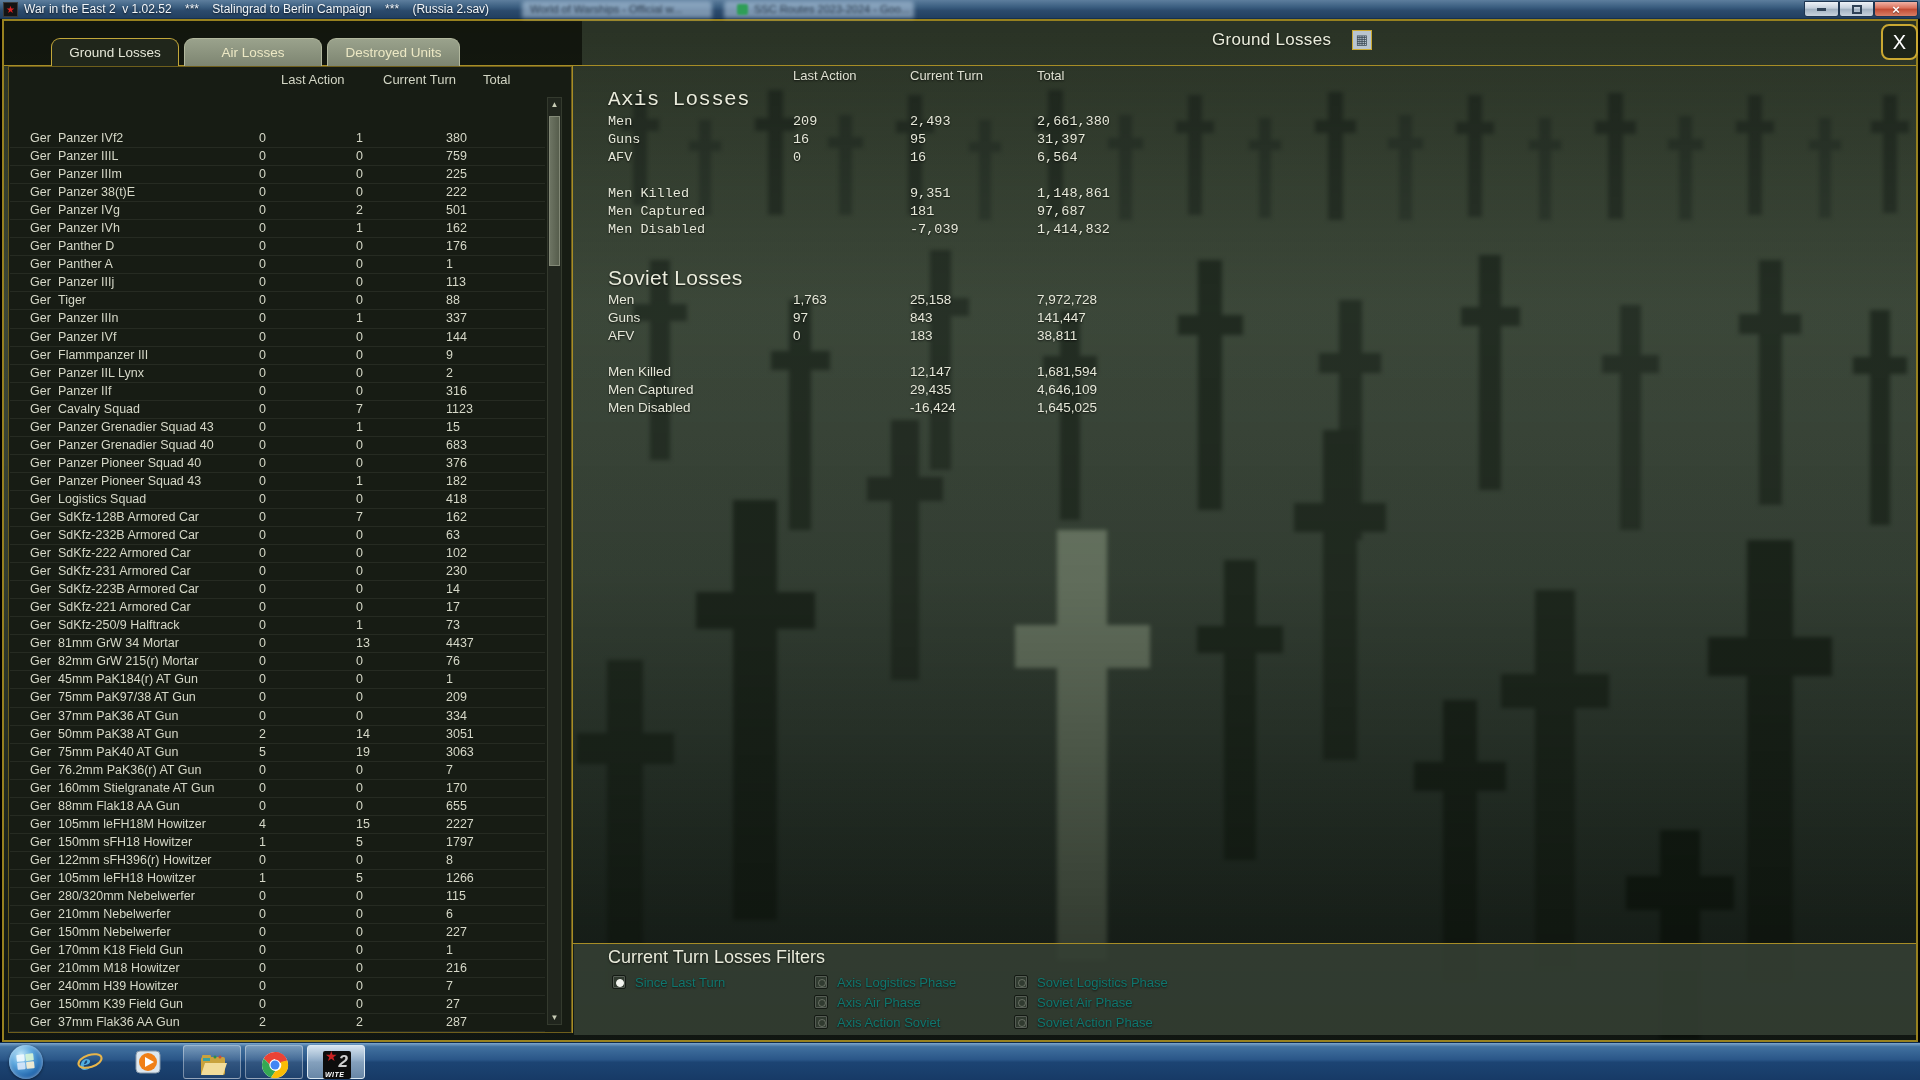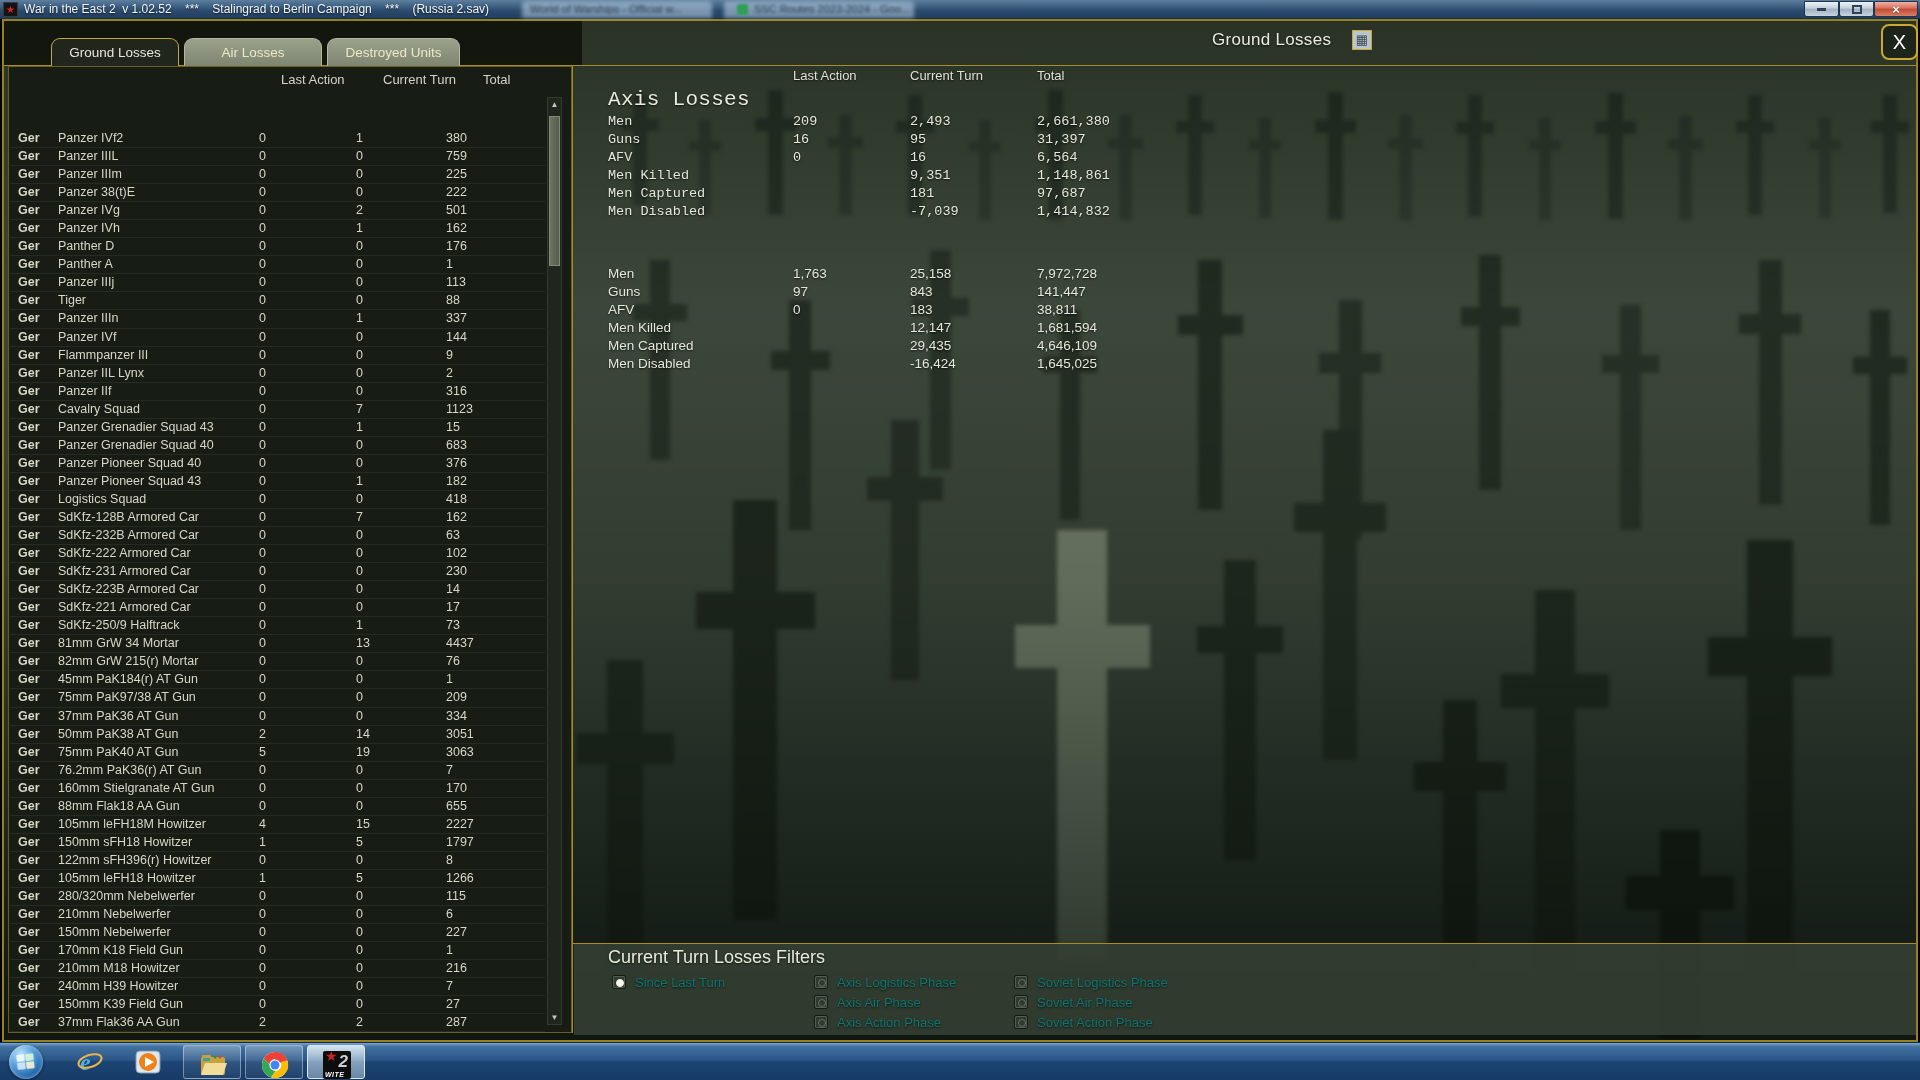--- a/index.html
+++ b/index.html
@@ -58,35 +58,35 @@
     border:2px solid #caa832; border-radius:8px; background:rgba(18,24,14,.55);
     color:#fff; font-size:20px; line-height:32px; text-align:center; }
 
   
   .lpanel { position:absolute; left:8px; top:66px; width:564px; height:967px; z-index:3;
     background:#171c14; border:1px solid #6e5e1c; }
   .thead { position:absolute; top:5px; font-size:13px; color:#d2d5c4; }
   .urows { position:absolute; left:1px; top:63px; width:535px; height:902px; overflow:hidden; }
   .urow { position:relative; height:18.06px; border-bottom:1px solid rgba(198,204,182,.09); }
   .urow span { position:absolute; top:1px; font-size:12.5px; color:#d6d8c8; white-space:nowrap; }
-  .c-nat { left:8px;font-weight:bold; } .c-name { left:48px; } .c-last { left:249px; } .c-cur { left:346px; } .c-tot { left:436px; }
+  .c-nat { left:20px; } .c-name { left:48px; } .c-last { left:249px; } .c-cur { left:346px; } .c-tot { left:436px; }
 
   
   .sbar { position:absolute; left:538px; top:30px; width:15px; height:928px;
     background:#20251d; border:1px solid #343a2e; }
   .sarrow { position:absolute; left:1px; width:11px; text-align:center; font-size:8px; color:#c8ccb6; }
   .sthumb { position:absolute; left:1px; top:18px; width:11px; height:150px;
     background:linear-gradient(90deg,#6d7463,#565d4c); border:1px solid #83897а; border:1px solid #838977; }
 
   
   .rhead { position:absolute; top:68px; z-index:5; font-size:13px; color:#dfe1d2; text-shadow:0 1px 2px rgba(0,0,0,.7); }
   .section { position:absolute; left:608px; width:640px; z-index:5; }
   .sec-title { font-size:21px; color:#e9ebdb; height:26px; text-shadow:0 1px 2px rgba(0,0,0,.75); letter-spacing:.3px; }
   .lrow { position:relative; height:18px; }
-  .lrow.gap { }
+  .lrow.gap { margin-top:18px; }
   .lrow span { position:absolute; top:0; font-size:13.5px; color:#e6e8d9; text-shadow:0 1px 2px rgba(0,0,0,.7); white-space:nowrap; }
   .l-label { left:0; } .l-last { left:185px; } .l-cur { left:302px; } .l-tot { left:429px; }
 
   
   .f-head { position:absolute; left:608px; top:947px; z-index:5; font-size:18px; color:#e9ebdb; text-shadow:0 1px 2px rgba(0,0,0,.7); }
   .fcol { position:absolute; z-index:5; }
   .fitem { position:relative; height:20px; display:flex; align-items:center; }
   .fbox { width:14px; height:14px; margin-right:9px; border-radius:2px; position:relative; flex:none;
     background:linear-gradient(#39413 9,#394139,#232a23); border:1px solid #141a14;
     box-shadow:inset 0 0 0 1px rgba(255,255,255,.18); }
@@ -682,20 +682,21 @@
       </div>
       <div class="lrow">
         <span class="l-label">Men Disabled</span>
         <span class="l-last"></span>
         <span class="l-cur">-7,039</span>
         <span class="l-tot">1,414,832</span>
       </div>
     </div>
 </div>
 <div class="section" style="top:266px;">
+  <div class="sec-title">Soviet Losses</div>
   <div class="sec-rows">
       <div class="lrow">
         <span class="l-label">Men</span>
         <span class="l-last">1,763</span>
         <span class="l-cur">25,158</span>
         <span class="l-tot">7,972,728</span>
       </div>
       <div class="lrow">
         <span class="l-label">Guns</span>
         <span class="l-last">97</span>
@@ -740,21 +741,21 @@
     <div class="fitem">
       <span class="fbox"></span>
       <span class="flabel">Axis Logistics Phase</span>
     </div>
     <div class="fitem">
       <span class="fbox"></span>
       <span class="flabel">Axis Air Phase</span>
     </div>
     <div class="fitem">
       <span class="fbox"></span>
-      <span class="flabel">Axis Action Phase</span>
+      <span class="flabel">Axis Action Soviet</span>
     </div>
   </div>
 <div class="fcol" style="left:1014px; top:972px;" id="soviet-filters">
     <div class="fitem">
       <span class="fbox"></span>
       <span class="flabel">Soviet Logistics Phase</span>
     </div>
     <div class="fitem">
       <span class="fbox"></span>
       <span class="flabel">Soviet Air Phase</span>

